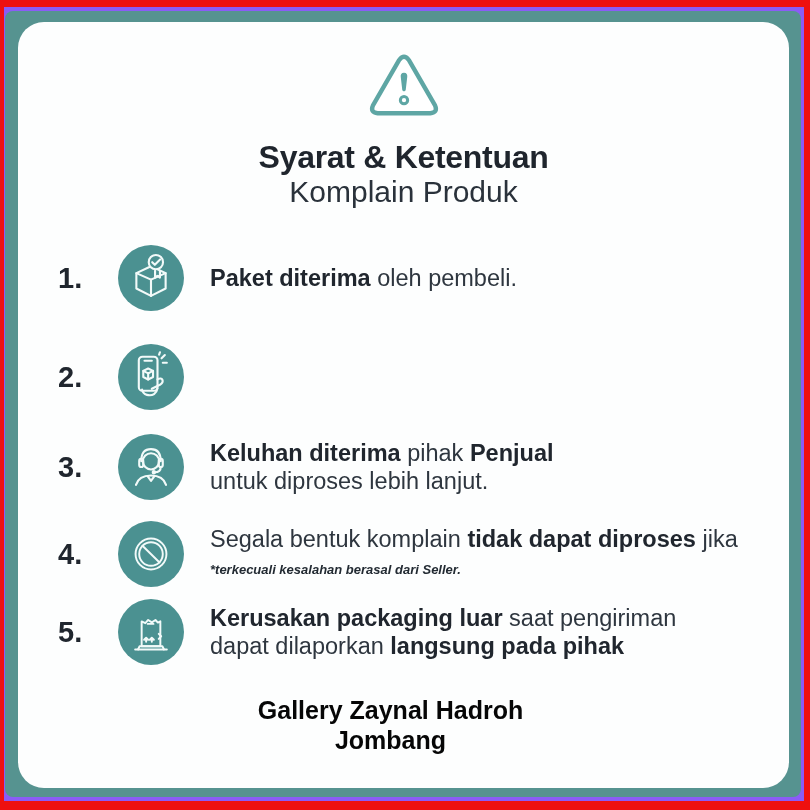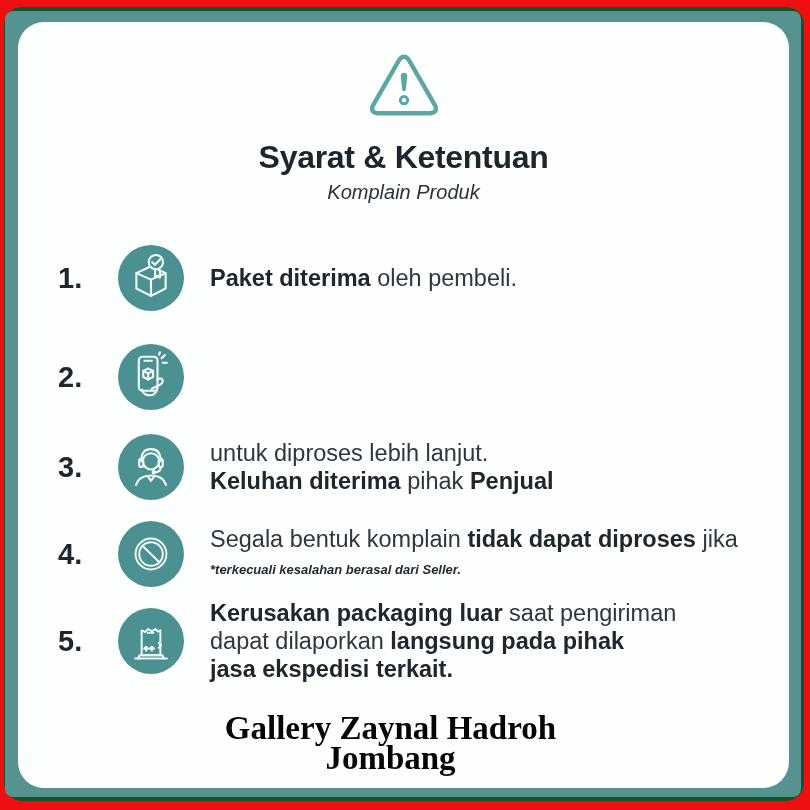--- a/index.html
+++ b/index.html
@@ -2,47 +2,47 @@
 <html><head>
 <meta charset="utf-8">
 <style>
   html,body{margin:0;padding:0;}
   body{
     width:810px;height:810px;position:relative;overflow:hidden;
     background:#ee1010;
     font-family:"Liberation Sans","DejaVu Sans",sans-serif;
     color:#232b33;
   }
-  .white-gap{position:absolute;top:7px;right:6px;bottom:9px;left:4px;background:#14532d;border-radius:18px;}
+  .white-gap{position:absolute;top:7px;right:6px;bottom:9px;left:4px;background:#8b5cf6;}
   .teal-frame{position:absolute;top:4px;right:3px;bottom:4px;left:1px;background:#569390;border-radius:8px;}
   .card{position:absolute;top:11px;right:12px;bottom:9px;left:13px;background:#fdfefe;border-radius:26px;}
 
   .header{padding-top:30px;text-align:center;}
   .warning-wrap{display:flex;justify-content:center;}
   .title{font-size:32px;line-height:36px;font-weight:700;color:#1f252d;letter-spacing:-0.3px;margin-top:17px;}
-  .subtitle{font-size:20px;line-height:34px;font-weight:400;color:#2a323b;font-style:italic;}
+  .subtitle{font-size:30px;line-height:34px;font-weight:400;color:#2a323b;}
 
   .list{margin-top:36px;padding-left:40px;}
   .row{display:flex;align-items:center;}
   .row-1{margin-bottom:33px;}
   .row-2{margin-bottom:24px;}
   .row-3{margin-bottom:21px;}
   .row-4{margin-bottom:12px;}
   .num{flex:none;width:46px;font-size:29px;font-weight:700;color:#20262e;}
   .badge{flex:none;width:66px;height:66px;margin-left:14px;border-radius:50%;background:#4b9191;
          display:flex;align-items:center;justify-content:center;}
   .badge svg{display:block;}
   .text{margin-left:26px;font-size:23.5px;}
   .line{white-space:nowrap;line-height:28px;}
   .b{font-weight:700;color:#20262e;}
   .r{font-weight:400;color:#2e363f;}
   .i{font-style:italic;font-weight:700;font-size:13px;color:#232b33;}
   .note-line{line-height:26px;}
 
-  .footer{margin-top:30px;text-align:center;font-size:33px;line-height:30px;font-weight:600;color:#060606;padding-right:26px;font-family:Liberation Serif, serif;}
+  .footer{margin-top:30px;text-align:center;font-size:25px;line-height:30px;font-weight:600;color:#060606;padding-right:26px;}
 </style>
 </head>
 <body>
 
 <div class="white-gap">
   <div class="teal-frame">
     <div class="card">
 
       <div class="header">
         <div class="warning-wrap">
@@ -101,22 +101,22 @@
               <path d="M20 25 Q20 10 32 10 Q44 10 44 25"></path>
               <rect x="17.5" y="22" width="5" height="10" rx="2.5"></rect>
               <rect x="41.5" y="22" width="5" height="10" rx="2.5"></rect>
               <path d="M44 32 Q44 38.5 36.5 38.5"></path>
               <circle cx="35.5" cy="38.5" r="1.4" fill="#f2faf9"></circle>
               <path d="M13.5 54 Q17 42.5 32 42.5 Q47 42.5 50.5 54"></path>
               <path d="M28 43.5 L32 49 L36 43.5"></path>
             </svg>
           </div>
           <div class="text">
+            <div class="line"><span class="b">Keluhan diterima </span><span class="r">pihak </span><span class="b">Penjual</span></div>
             <div class="line"><span class="r">untuk diproses lebih lanjut.</span></div>
-            <div class="line"><span class="b">Keluhan diterima </span><span class="r">pihak </span><span class="b">Penjual</span></div>
           </div>
         </div>
 
         <div class="row row-4">
           <div class="num">4.</div>
           <div class="badge">
             <svg width="52" height="52" viewBox="0 0 64 64" fill="none" stroke="#f2faf9" stroke-width="2.4" stroke-linecap="round">
               <circle cx="32" cy="32" r="19"></circle>
               <circle cx="32" cy="32" r="14.5"></circle>
               <path d="M21.5 21.8 L42.5 42.5"></path>
@@ -137,21 +137,20 @@
               <path d="M20.5 49.5 V19 l4.5 2.2 l3.5 -4 l4.5 3 l4.5 -3 l3 3.2 l3 -1.6 V49.5 Z"></path>
               <path d="M28 22 h7"></path>
               <path d="M26 44 v-5 m-2.5 2.5 l2.5 -2.5 l2.5 2.5"></path>
               <path d="M33 44 v-5 m-2.5 2.5 l2.5 -2.5 l2.5 2.5"></path>
               <path d="M41.5 40.5 l3 -3.2 l-3 -3"></path>
             </svg>
           </div>
           <div class="text">
             <div class="line"><span class="b">Kerusakan packaging luar </span><span class="r">saat pengiriman</span></div>
             <div class="line"><span class="r">dapat dilaporkan </span><span class="b">langsung pada pihak</span></div>
-            <div class="line"><span class="b">jasa ekspedisi terkait.</span></div>
           </div>
         </div>
 
       </div>
 
       <div class="footer">
         <div>Gallery Zaynal Hadroh</div>
         <div>Jombang</div>
       </div>
 

